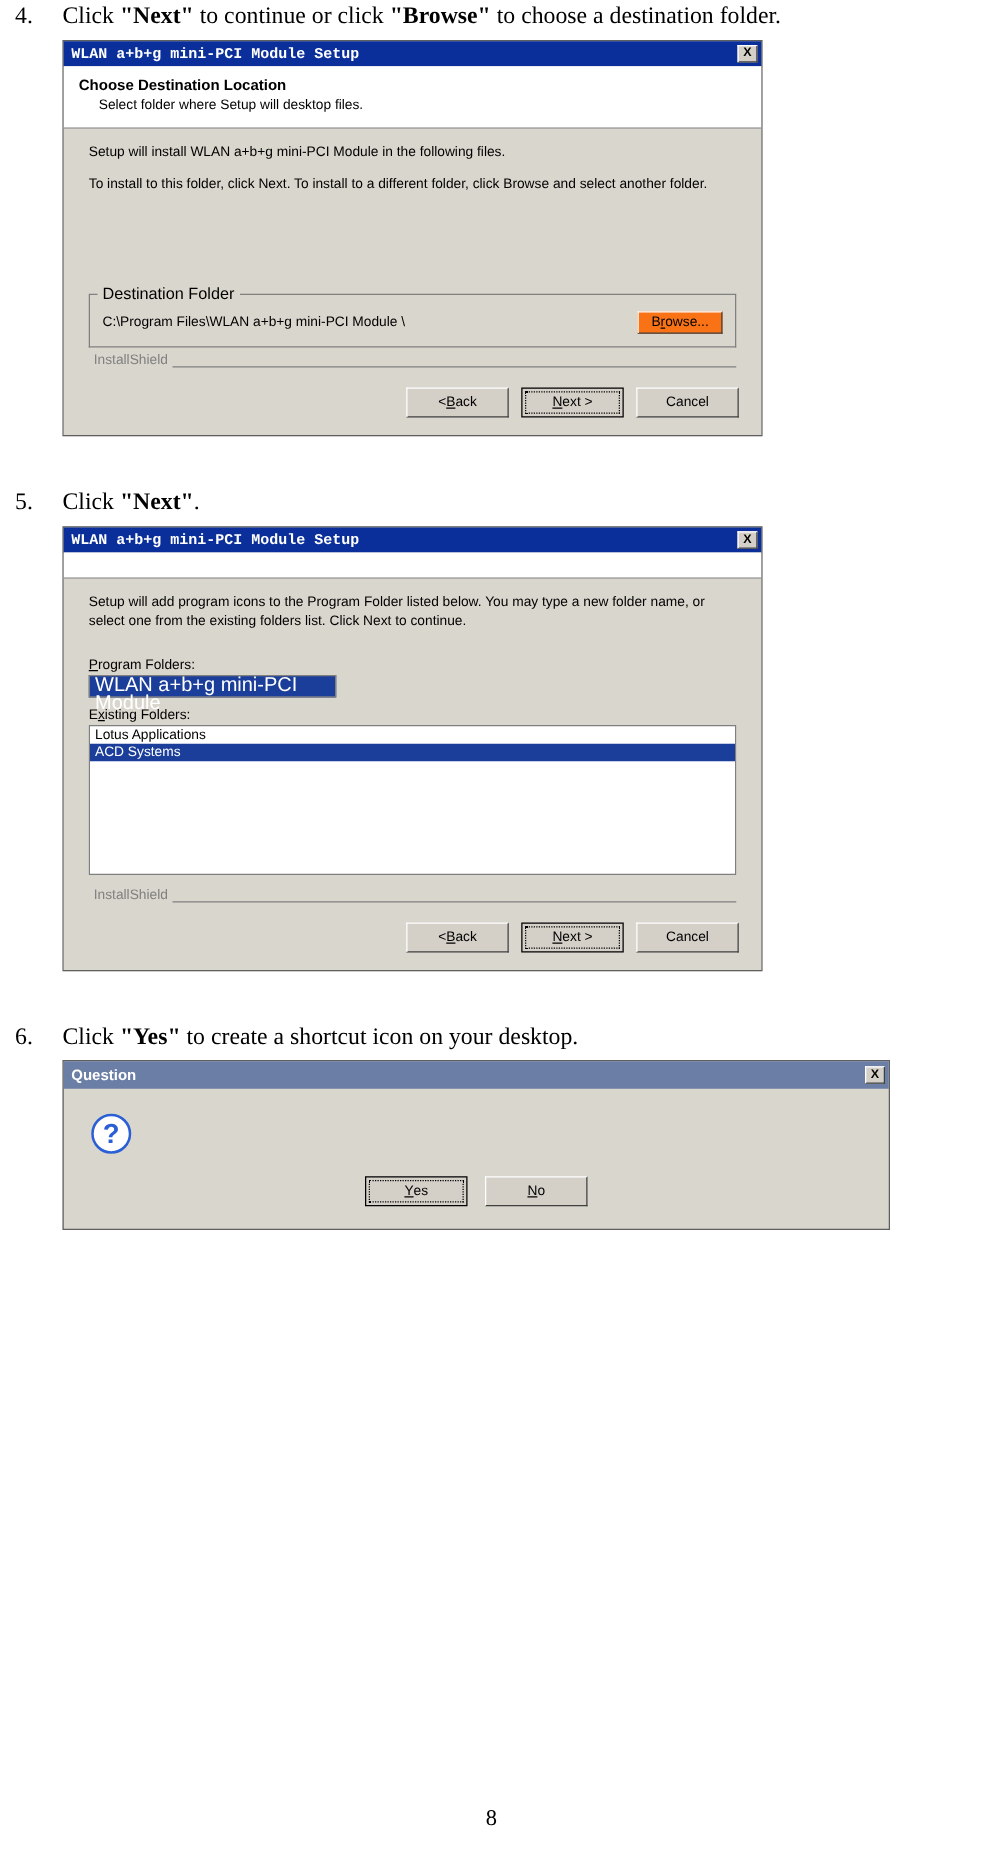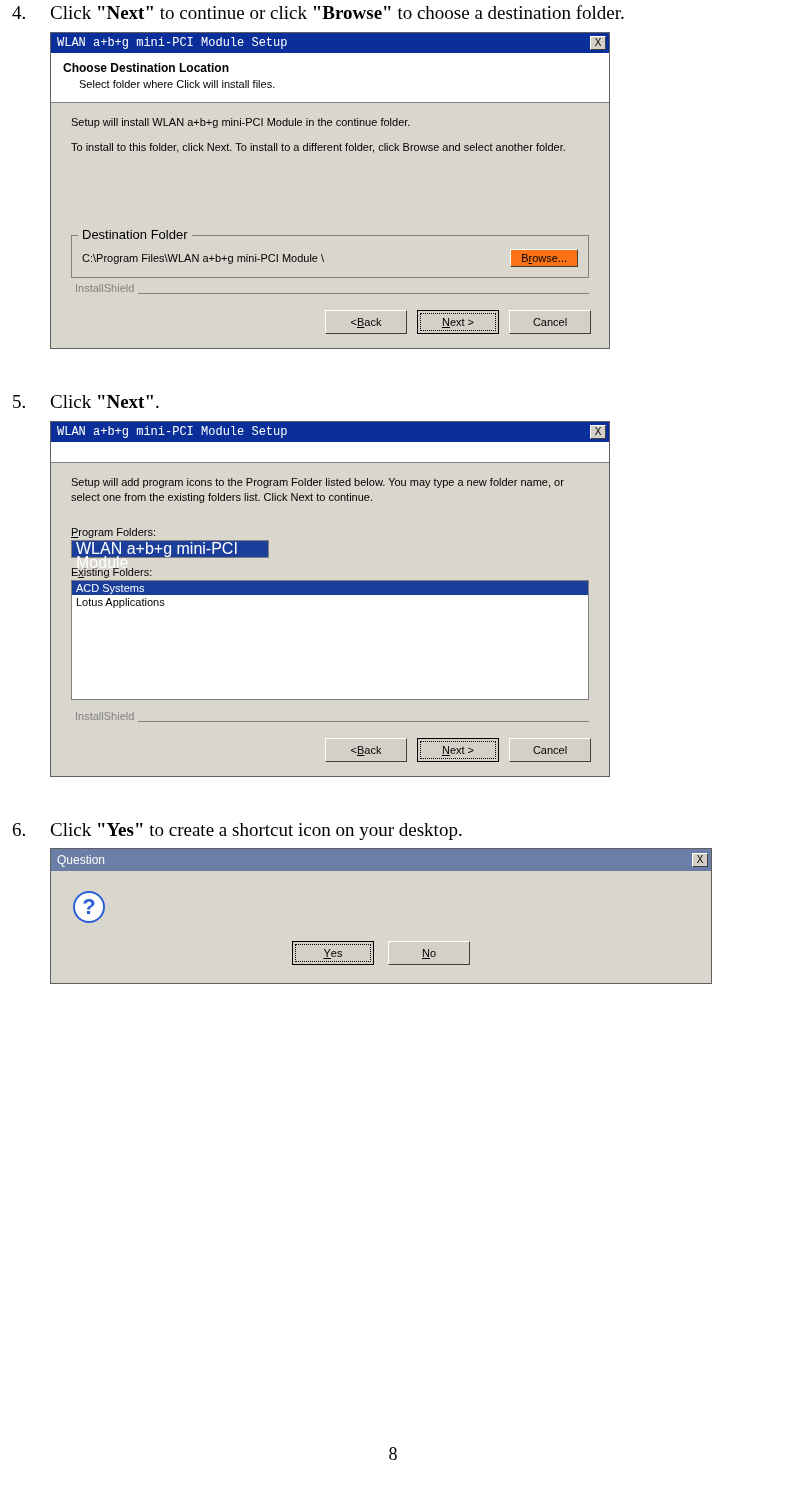--- a/index.html
+++ b/index.html
@@ -42,20 +42,21 @@
   .titlebar {
     background: #0a2f9a;
     color: #fff;
     display: flex;
     align-items: center;
     justify-content: space-between;
     padding: 2px 3px 2px 6px;
     font-family: "SimSun", "Courier New", monospace;
     font-size: 12px;
     height: 20px;
+    font-weight: bold;
   }
   .titlebar .title-text { white-space: nowrap; overflow: hidden; }
   .btn-x {
     width: 16px; height: 14px;
     background: #d4d0c8;
     border: 1px solid #fff;
     border-right-color: #404040;
     border-bottom-color: #404040;
     text-align: center;
     line-height: 12px;
@@ -248,25 +249,25 @@
     </span>
   </div>
 
   <div class="win">
     <div class="titlebar">
       <span class="title-text">WLAN a+b+g mini-PCI Module Setup</span>
       <span class="btn-x">X</span>
     </div>
     <div class="top-panel">
       <div class="heading">Choose Destination Location</div>
-      <div class="sub">Select folder where Click will install files.</div>
+      <div class="sub">Select folder where Setup will desktop files.</div>
     </div>
     <div class="body-panel">
       <p>
-        <span>Setup will install WLAN a+b+g </span><span>mini-PCI Module</span><span> in the continue folder.</span>
+        <span>Setup will install WLAN a+b+g </span><span>mini-PCI Module</span><span> in the following files.</span>
       </p>
       <p>To install to this folder, click Next. To install to a different folder, click Browse and select another folder.</p>
       <div class="groupbox">
         <span class="legend">Destination Folder</span>
         <span class="path">
           <span>C:\Program Files\WLAN a+b+g </span><span>mini-PCI Module</span><span> \</span>
         </span>
         <span class="browse-btn">
           <span>B</span><span class="u">r</span><span>owse...</span>
         </span>
@@ -311,22 +312,22 @@
       <div class="label-small">
         <span class="u">P</span><span>rogram Folders:</span>
       </div>
       <div class="text-input selected">
         <span>WLAN a+b+g </span><span>mini-PCI Module</span>
       </div>
       <div class="label-small" style="margin-top:8px;">
         <span>E</span><span class="u">x</span><span>isting Folders:</span>
       </div>
       <div class="list-box">
+        <div class="list-row">Lotus Applications</div>
         <div class="list-row selected">ACD Systems</div>
-        <div class="list-row">Lotus Applications</div>
       </div>
       <div class="installshield-row" style="margin-top:10px;">
         <span>InstallShield</span>
         <span class="line"></span>
       </div>
     </div>
     <div class="btn-row">
       <span class="dlg-btn">
         <span>&lt; </span>
           <span class="u">B</span>

